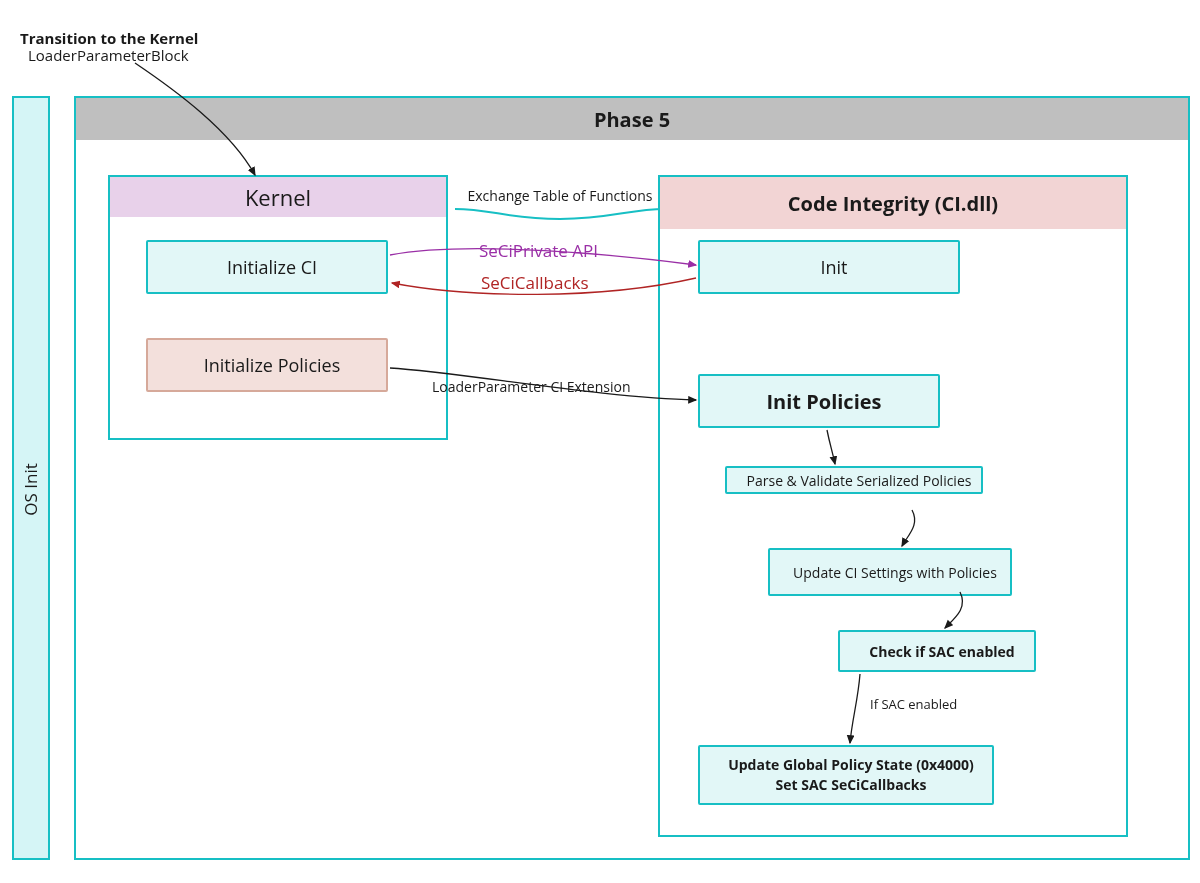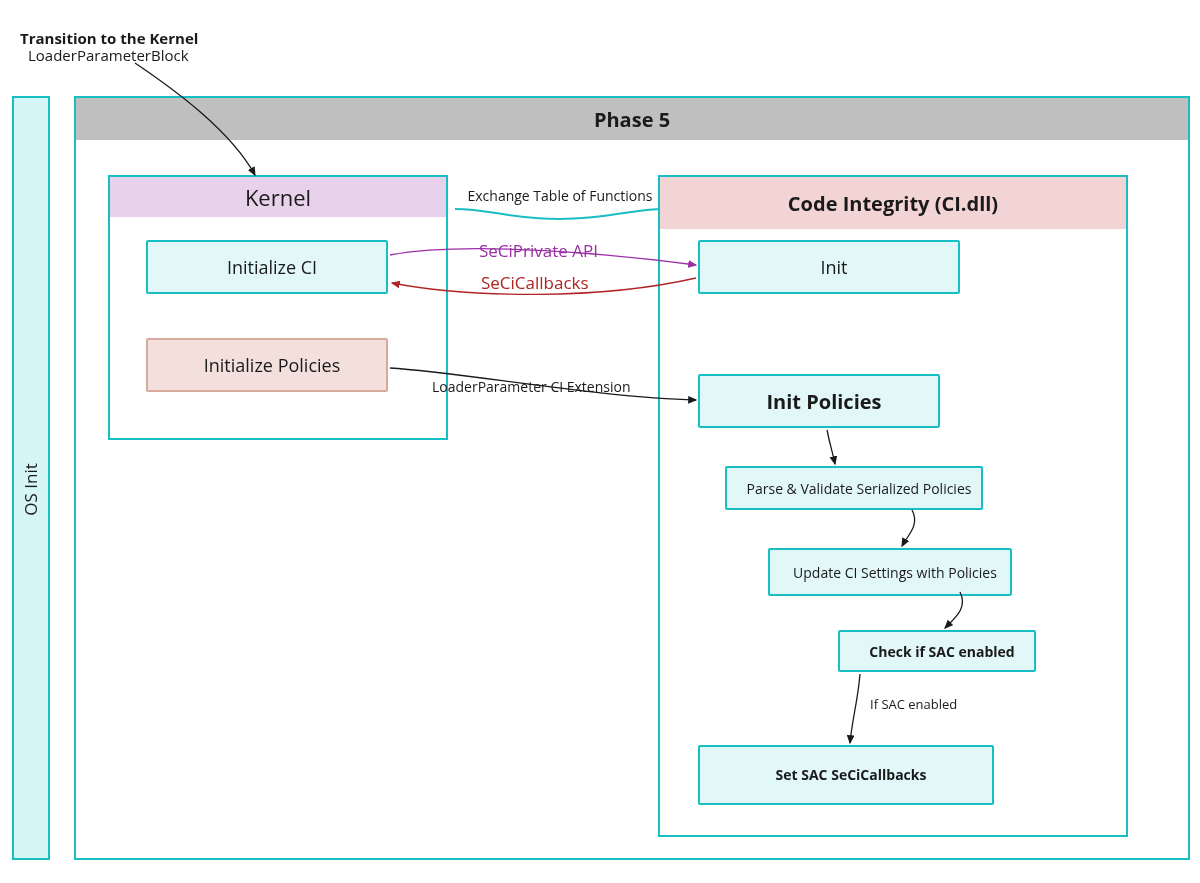--- a/index.html
+++ b/index.html
@@ -54,29 +54,30 @@
 <div class="abs" style="left:432px; top:377px; font-size:14px;">LoaderParameter CI Extension</div>
 
 <div class="abs teal-border" style="left:658px; top:175px; width:470px; height:662px;"></div>
 
 <div class="abs center bold" style="left:660px; top:177px; width:466px; height:52px; background:#f2d4d4; font-size:20px;">Code Integrity (CI.dll)</div>
 
 <div class="abs teal-border round center" style="left:698px; top:240px; width:262px; height:54px; background:#e2f7f7; font-size:18px;">Init</div>
 
 <div class="abs teal-border round center bold" style="left:698px; top:374px; width:242px; height:54px; background:#e2f7f7; font-size:20px;">Init Policies</div>
 
-<div class="abs teal-border round center" style="left:725px; top:466px; width:258px; height:44px; background:#e2f7f7; font-size:14px;">Parse &amp; Validate Serialized Policies</div>
+<div class="abs teal-border round center" style="left:725px; top:466px; width:258px; height:28px; background:#e2f7f7; font-size:14px;">Parse &amp; Validate Serialized Policies</div>
 
 <div class="abs teal-border round center" style="left:768px; top:548px; width:244px; height:48px; background:#e2f7f7; font-size:14px;">Update CI Settings with Policies</div>
 
 <div class="abs teal-border round center bold" style="left:838px; top:630px; width:198px; height:42px; background:#e2f7f7; font-size:14px;">Check if SAC enabled</div>
 
 <div class="abs" style="left:870px; top:695px; font-size:13px;">If SAC enabled</div>
 
 <div class="abs teal-border round center bold" style="left:698px; top:745px; width:296px; height:60px; background:#e2f7f7; font-size:14px; line-height:1.4; flex-direction:column;">
+  <div>Update Global Policy State (0x4000)</div>
   <div>Set SAC SeCiCallbacks</div>
 </div>
 
 <svg class="abs" style="left:0; top:0;" width="1200" height="883">
   <defs>
     <marker id="ah-black" markerWidth="8" markerHeight="8" refX="6" refY="3" orient="auto">
       <path d="M0,0 L7,3 L0,6 Z" fill="#1a1a1a"></path>
     </marker>
     <marker id="ah-purple" markerWidth="8" markerHeight="8" refX="6" refY="3" orient="auto">
       <path d="M0,0 L7,3 L0,6 Z" fill="#9a2fa6"></path>

